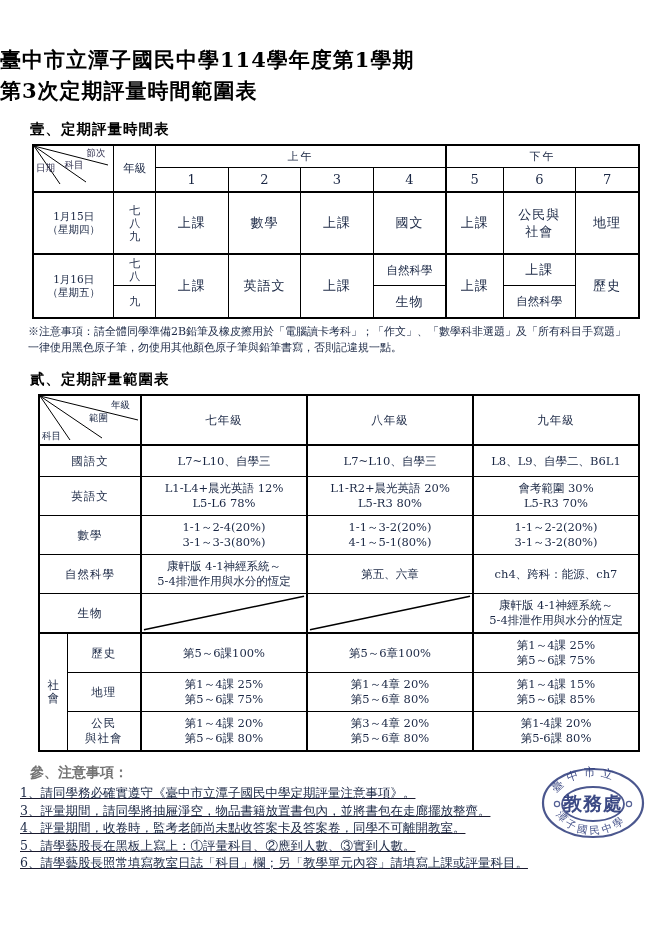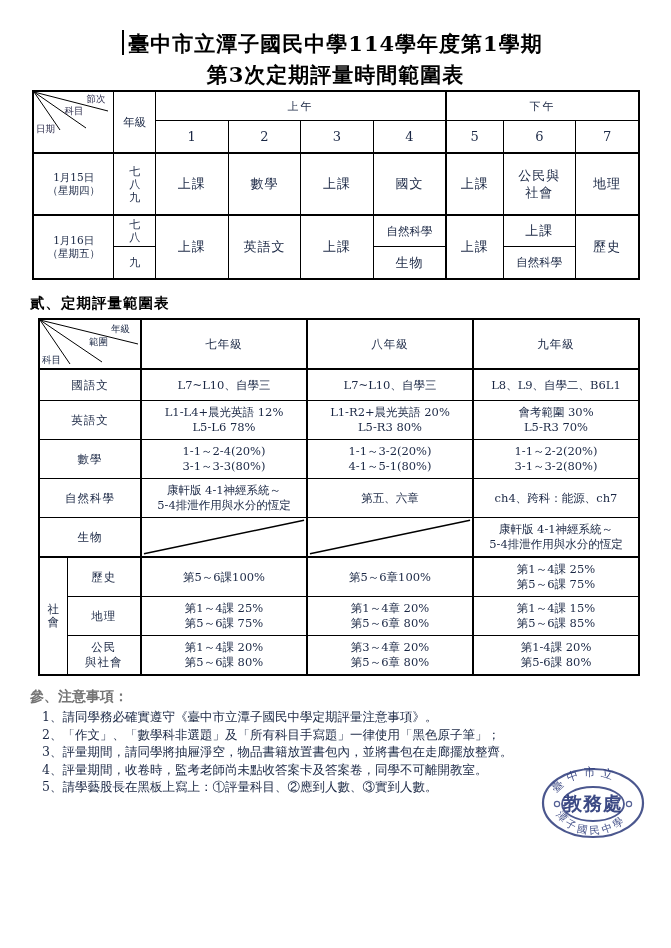--- a/index.html
+++ b/index.html
@@ -7,21 +7,21 @@
     width:671px; height:948px;
     background:#ffffff;
     font-family:"DejaVu Serif", serif;
     color:#1a1a2e;
     overflow:hidden;
     position:relative;
   }
   .page { position:relative; width:671px; height:948px; padding:0; box-sizing:border-box; }
 
   
-  .title-block { text-align:center; padding-top:28px; }
+  .title-block { padding-top:44px; }
   .title-line {
     font-size:21px; font-weight:bold; letter-spacing:1px;
     line-height:31px; color:#000000;
     font-family:"DejaVu Serif", serif;
   }
   .title-line-1 { position:relative; display:inline-block; }
   .title-line-1::before {
     content:""; position:absolute; left:-6px; top:2px;
     width:2px; height:25px; background:#000;
   }
@@ -40,21 +40,21 @@
     color:#1a2744;
   }
   table.grid td { border:1px solid #000; text-align:center; vertical-align:middle; padding:2px 1px; }
   .tb-outer { border:2.5px solid #000; }
 
   
   #t1-wrap { margin-left:32px; width:608px; }
   table#t1 { width:608px; }
   table#t1 td { height:18px; }
   .corner {
-    position:relative; height:38px !important; padding:11px !important;
+    position:relative; height:38px !important; padding:0 !important;
     overflow:hidden;
   }
   .corner svg { position:absolute; left:0; top:0; }
   .corner .lbl { position:absolute; font-size:9.5px; white-space:nowrap; color:#2a2a4a; }
   .c-jieci { top:1px; right:8px; }
   .c-kemu  { top:13px; right:30px; }
   .c-riqi  { bottom:16px; left:2px; }
   .c2-nianji { top:1px; right:10px; }
   .c2-fanwei { top:14px; right:32px; }
   .c2-kemu   { bottom:1px; left:2px; }
@@ -90,37 +90,38 @@
   table#t2 td { height:22px; font-size:11.5px; line-height:15px; }
   .t2-corner { height:44px !important; position:relative; padding:0 !important; overflow:hidden; }
   .subj2 { font-size:12.5px; letter-spacing:1px; }
   .cell-2l { line-height:15px;margin-top:44px; }
   .diag-cell { position:relative; padding:0 !important; }
   .diag-cell svg { position:absolute; left:0; top:0; width:100%; height:100%; }
   .soc-label { font-size:12px; line-height:15px; width:28px; }
 
   
   .notes-head { font-size:14px; font-weight:bold; color:#737373; margin:12px 0 2px 30px; }
-  .notes { margin-left:42px; width:615px; }
+  .notes { margin-left:20px; width:615px;text-decoration:underline; }
   .note-item { font-size:12.5px; line-height:17.5px; color:#1a2744; white-space:nowrap; }
   .note-sub { padding-left:18px; }
 
   
   .stamp { position:absolute; left:540px; top:766px; width:106px; height:74px; pointer-events:none; }
 </style>
 </head>
 <body>
 
 <div class="page">
 
   <div class="title-block">
     <div class="title-line"><span class="title-line-1">臺中市立潭子國民中學114學年度第1學期</span></div>
     <div class="title-line">第3次定期評量時間範圍表</div>
   </div>
 
+  <div class="sec-head">壹、定期評量時間表</div>
 
   <div id="t1-wrap">
   <table class="grid tb-outer" id="t1">
     <colgroup>
       <col style="width:78px">
           <col style="width:40px">
       <col style="width:70px">
           <col style="width:70px">
           <col style="width:70px">
           <col style="width:70px">
@@ -205,20 +206,24 @@
       <td class="thick-t split">
         <div class="subj">上課</div>
         <div class="subj-sm">自然科學</div>
       </td>
       <td class="subj thick-t">歷史</td>
     </tr>
   </tbody>
       </table>
   </div>
 
+  <div class="note1">
+    <div>※注意事項：請全體同學準備2B鉛筆及橡皮擦用於「電腦讀卡考科」；「作文」、「數學科非選題」及「所有科目手寫題」</div>
+    <div>一律使用黑色原子筆，勿使用其他顏色原子筆與鉛筆書寫，否則記違規一點。</div>
+  </div>
 
   <div class="sec-head">貳、定期評量範圍表</div>
 
   <div id="t2-wrap">
   <table class="grid tb-outer" id="t2">
     <colgroup>
       <col style="width:28px">
           <col style="width:74px">
       <col style="width:166px">
           <col style="width:166px">
@@ -357,24 +362,24 @@
         <div>第5-6課 80%</div>
       </td>
     </tr>
   </tbody>
       </table>
   </div>
 
   <div class="notes-head">參、注意事項：</div>
   <div class="notes">
     <div class="note-item">1、請同學務必確實遵守《臺中市立潭子國民中學定期評量注意事項》。</div>
-    <div class="note-item">2、「作文」、「數學科非選題」及「所有科目手寫題」一律使用「黑色原子筆」；</div>
     <div class="note-item">3、評量期間，請同學將抽屜淨空，物品書籍放置書包內，並將書包在走廊擺放整齊。</div>
     <div class="note-item">4、評量期間，收卷時，監考老師尚未點收答案卡及答案卷，同學不可離開教室。</div>
     <div class="note-item">5、請學藝股長在黑板上寫上：①評量科目、②應到人數、③實到人數。</div>
+    <div class="note-item">6、請學藝股長照常填寫教室日誌「科目」欄；另「教學單元內容」請填寫上課或評量科目。</div>
   </div>
 
   <div class="stamp">
     <svg width="106" height="74" viewBox="0 0 106 74">
       <defs>
         <path id="arcTop" d="M 13,40 A 40,30 0 0 1 93,40" fill="none"></path>
         <path id="arcBot" d="M 15,40 A 38,28 0 0 0 91,40" fill="none"></path>
       </defs>
       <ellipse cx="53" cy="37" rx="50" ry="34" fill="none" stroke="#2b3a7a" stroke-width="2.2" opacity="0.85"></ellipse>
       <ellipse cx="53" cy="38" rx="31" ry="17" fill="none" stroke="#2b3a7a" stroke-width="1.8" opacity="0.85"></ellipse>

